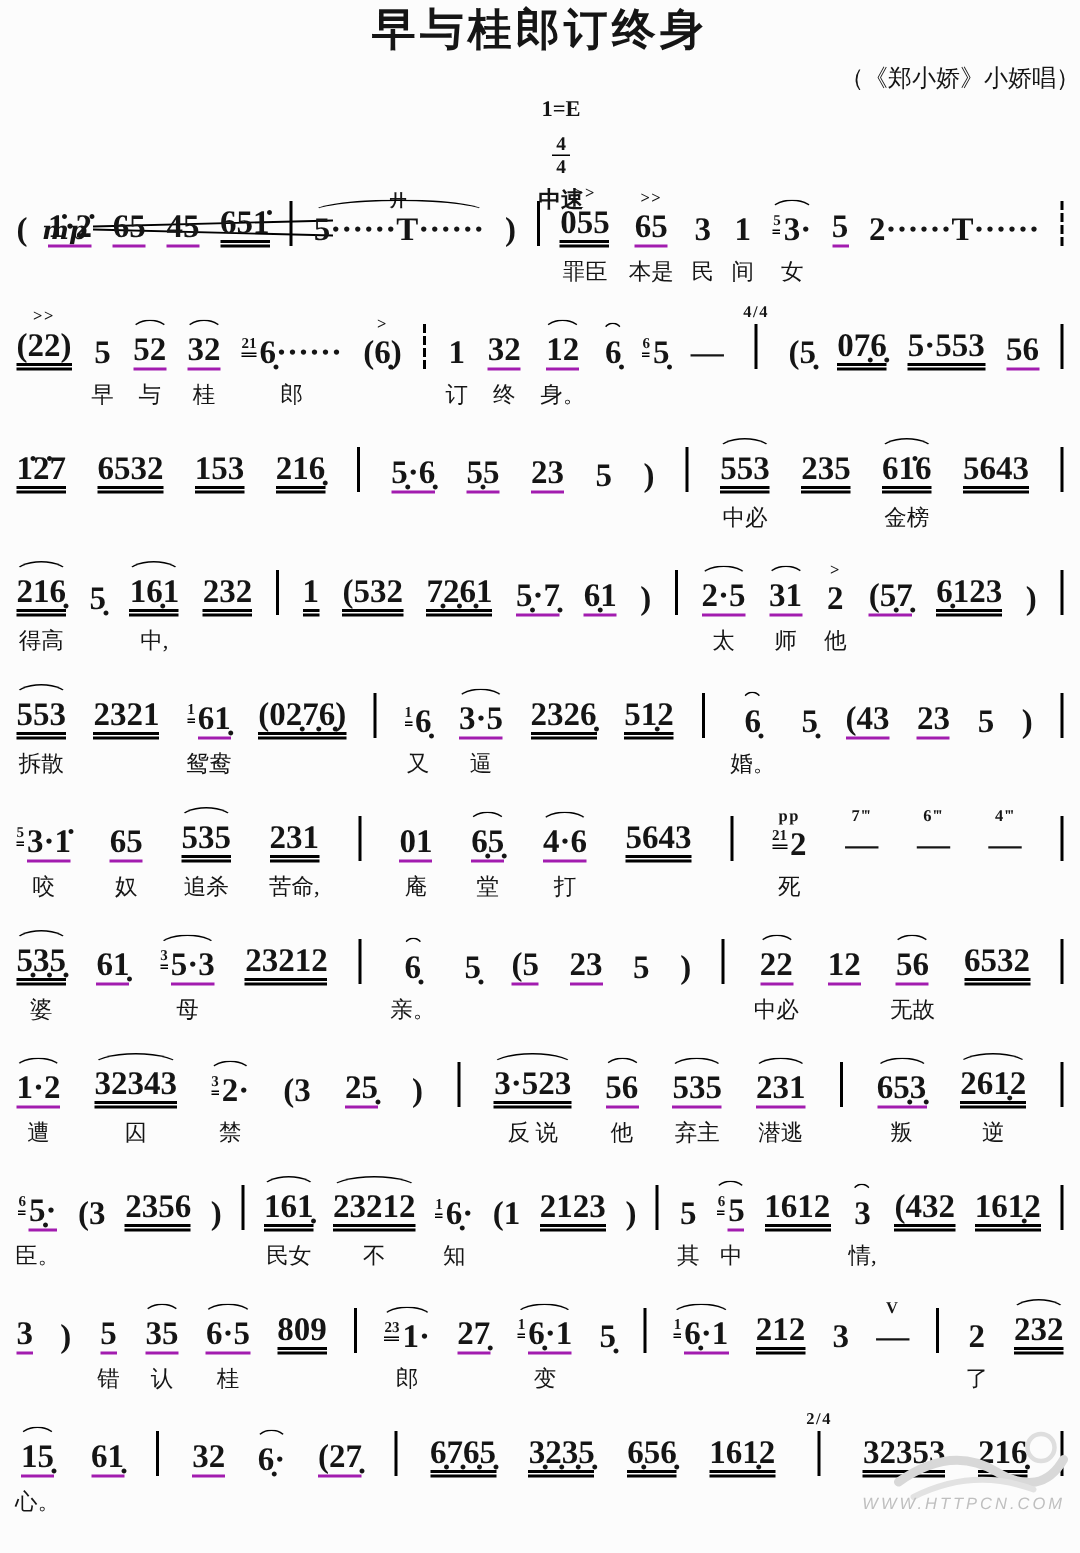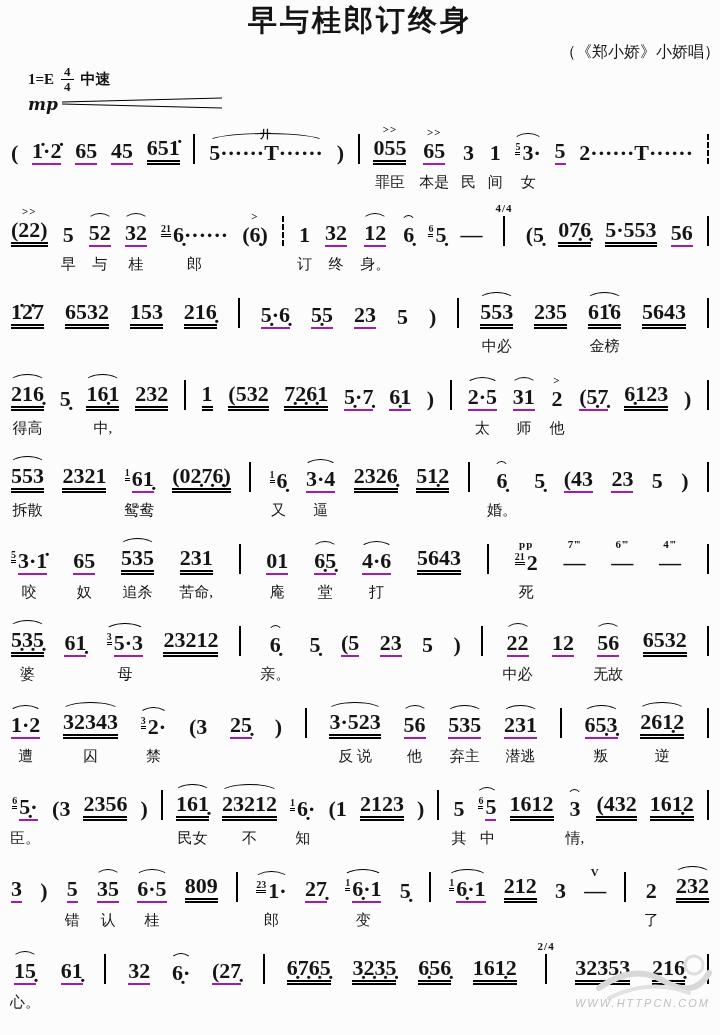--- a/index.html
+++ b/index.html
@@ -7,21 +7,21 @@
     width:720px;height:1035px;position:relative;overflow:hidden;
     background:#fcfcfc;color:#151515;
     font-family:"Liberation Serif","DejaVu Serif",serif;
   }
   .title{
     text-align:center;font-size:29px;font-weight:bold;letter-spacing:3px;
     padding-top:5px;line-height:1.1;
   }
   .subtitle{text-align:right;font-size:16px;margin-top:5px;}
   .header{position:relative;height:46px;margin-left:28px;margin-top:2px;}
-  .keysig{display:flex;align-items:center;gap:7px;font-size:15px;font-weight:bold;}
+  .keysig{display:flex;align-items:center;gap:7px;font-size:15px;font-weight:bold;flex-direction:column;}
   .frac{display:inline-flex;flex-direction:column;align-items:center;font-size:13px;line-height:1.05;font-weight:bold;}
   .frac .ftop{border-bottom:1px solid #000;padding:0 3px;}
   .dynrow{display:flex;align-items:flex-end;gap:4px;margin-top:1px;}
   .dyn{font-style:italic;font-weight:bold;font-size:17px;font-family:"DejaVu Serif",serif;}
   .cresc{display:block;}
   .score{padding:0 10px;}
   .line{display:flex;justify-content:space-between;align-items:flex-end;height:82px;}
   .tok{display:flex;flex-direction:column;align-items:center;justify-content:flex-end;}
   .ann{height:15px;font-size:11px;font-weight:bold;line-height:15px;letter-spacing:1px;white-space:nowrap;}
   .main{position:relative;font-size:22px;font-weight:bold;line-height:1;padding:0 1px 3px;white-space:nowrap;}
@@ -460,21 +460,21 @@
         <div class="bar"></div>
         <div class="ly"></div>
       </div>
       <div class="tok">
         <div class="ann"></div>
         <div class="main"><span class="grace">1</span><span class="num">6̣</span></div>
         <div class="ly">又</div>
       </div>
       <div class="tok">
         <div class="ann"></div>
-        <div class="main arc"><span class="num u1">3·4</span></div>
+        <div class="main arc"><span class="num u1">3·5</span></div>
         <div class="ly">逼</div>
       </div>
       <div class="tok">
         <div class="ann"></div>
         <div class="main"><span class="num u2">2326̣</span></div>
         <div class="ly"></div>
       </div>
       <div class="tok">
         <div class="ann"></div>
         <div class="main"><span class="num u2">51̣2</span></div>

